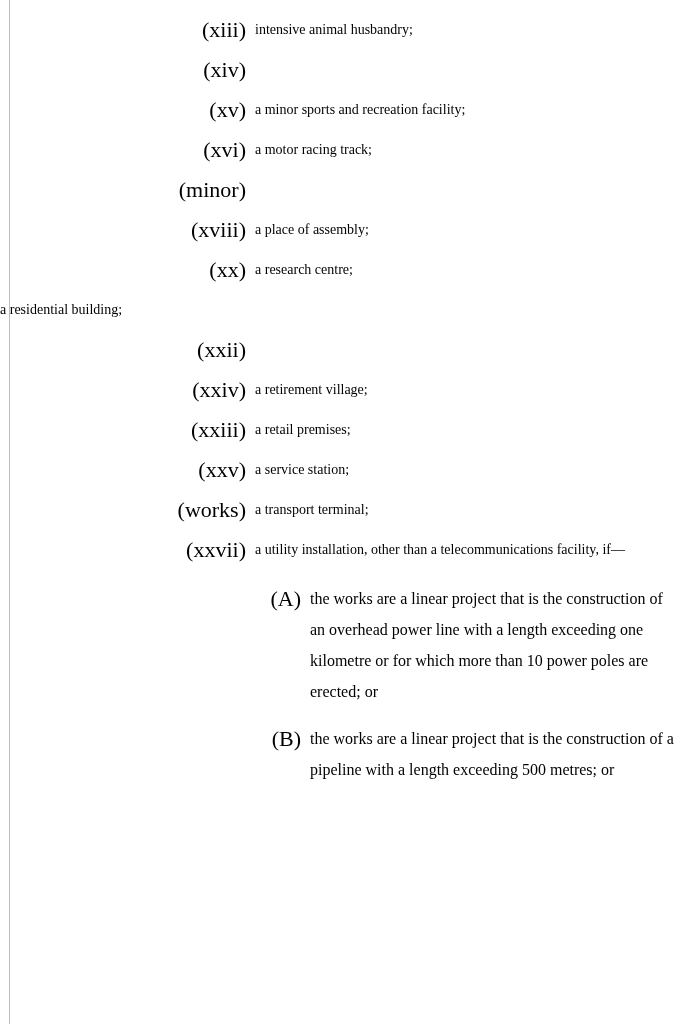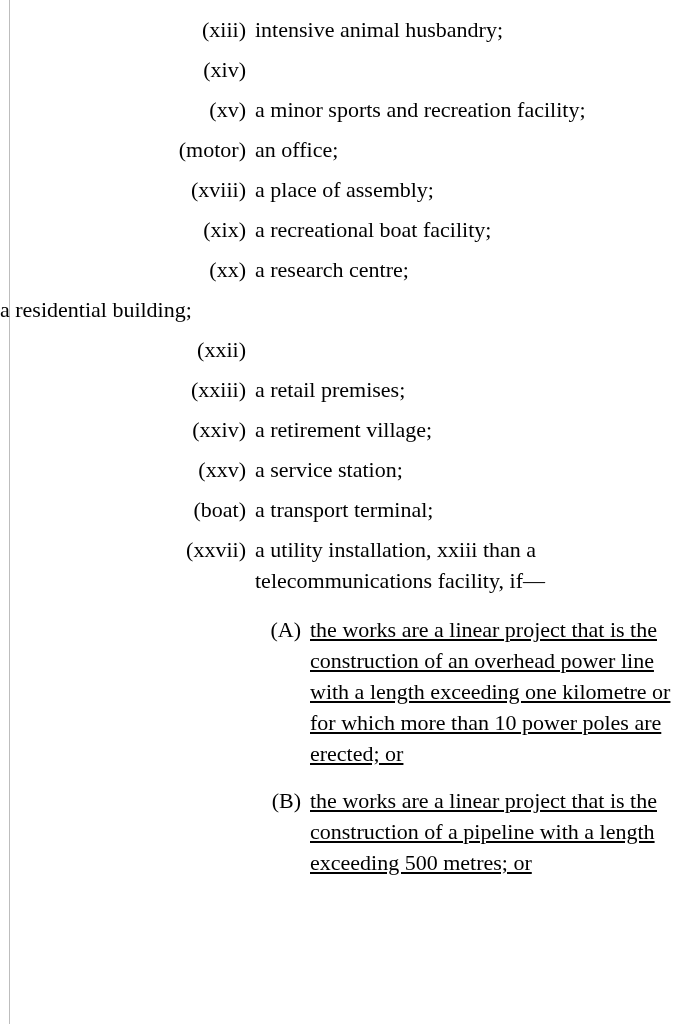--- a/index.html
+++ b/index.html
@@ -51,21 +51,21 @@
     width: 255px;
     text-align: right;
     padding-right: 9px;
     box-sizing: border-box;
     font-size: 22px;
     line-height: 31px;
     white-space: nowrap;
   }
   .text {
     flex: 1 1 auto;
-    font-size: 22px;
+    font-size: 14px;
     line-height: 31px;
     box-sizing: border-box;
   }
   
   .sublist {
     margin: 0;
     padding: 0;
     list-style: none;
   }
   .subitem {
@@ -81,25 +81,24 @@
     width: 310px;
     text-align: right;
     padding-right: 9px;
     box-sizing: border-box;
     font-size: 22px;
     line-height: 31px;
     white-space: nowrap;
   }
   .sub-text {
     flex: 1 1 auto;
-    font-size: 22px;
+    font-size: 16px;
     line-height: 31px;
     padding-right: 8px;
     box-sizing: border-box;
-    text-decoration: underline;
   }
 </style>
 </head>
 <body>
 
 <div class="page">
 
   <div class="edge-rule"></div>
 
   <div class="content">
@@ -113,72 +112,71 @@
 
       <li class="item">
         <span class="marker">(xiv)</span>
       </li>
 
       <li class="item">
         <span class="marker">(xv)</span>
         <span class="text">a minor sports and recreation facility;</span>
       </li>
 
+      <li class="item">
+        <span class="marker">(xvi)</span>
+        <span class="text">a motor racing track;</span>
+      </li>
 
       <li class="item">
-        <span class="marker">(motor)</span>
-        <span class="text">an office;</span>
+        <span class="marker">(minor)</span>
       </li>
 
       <li class="item">
         <span class="marker">(xviii)</span>
         <span class="text">a place of assembly;</span>
       </li>
 
-      <li class="item">
-        <span class="marker">(xix)</span>
-        <span class="text">a recreational boat facility;</span>
-      </li>
 
       <li class="item">
         <span class="marker">(xx)</span>
         <span class="text">a research centre;</span>
       </li>
 
       <li class="item">
         <span class="text">a residential building;</span>
       </li>
 
       <li class="item">
         <span class="marker">(xxii)</span>
       </li>
 
       <li class="item">
-        <span class="marker">(xxiii)</span>
-        <span class="text">a retail premises;</span>
+        <span class="marker">(xxiv)</span>
+        <span class="text">a retirement village;</span>
       </li>
 
       <li class="item">
-        <span class="marker">(xxiv)</span>
-        <span class="text">a retirement village;</span>
+        <span class="marker">(xxiii)</span>
+        <span class="text">a retail premises;</span>
       </li>
 
       <li class="item">
         <span class="marker">(xxv)</span>
         <span class="text">a service station;</span>
       </li>
 
       <li class="item">
-        <span class="marker">(boat)</span>
+        <span class="marker">(works)</span>
         <span class="text">a transport terminal;</span>
       </li>
 
       <li class="item">
         <span class="marker">(xxvii)</span>
-        <span class="text">a utility installation, xxiii than a telecommunications facility, if—</span>
+        <span class="text">a utility installation, other than a telecommunications facility, if—</span>
       </li>
 
     </ul>
 
     <ul class="sublist">
 
       <li class="subitem first">
         <span class="sub-marker">(A)</span>
         <span class="sub-text">the works are a linear project that is the construction of an overhead power line with a length exceeding one kilometre or for which more than 10 power poles are erected; or</span>
       </li>

